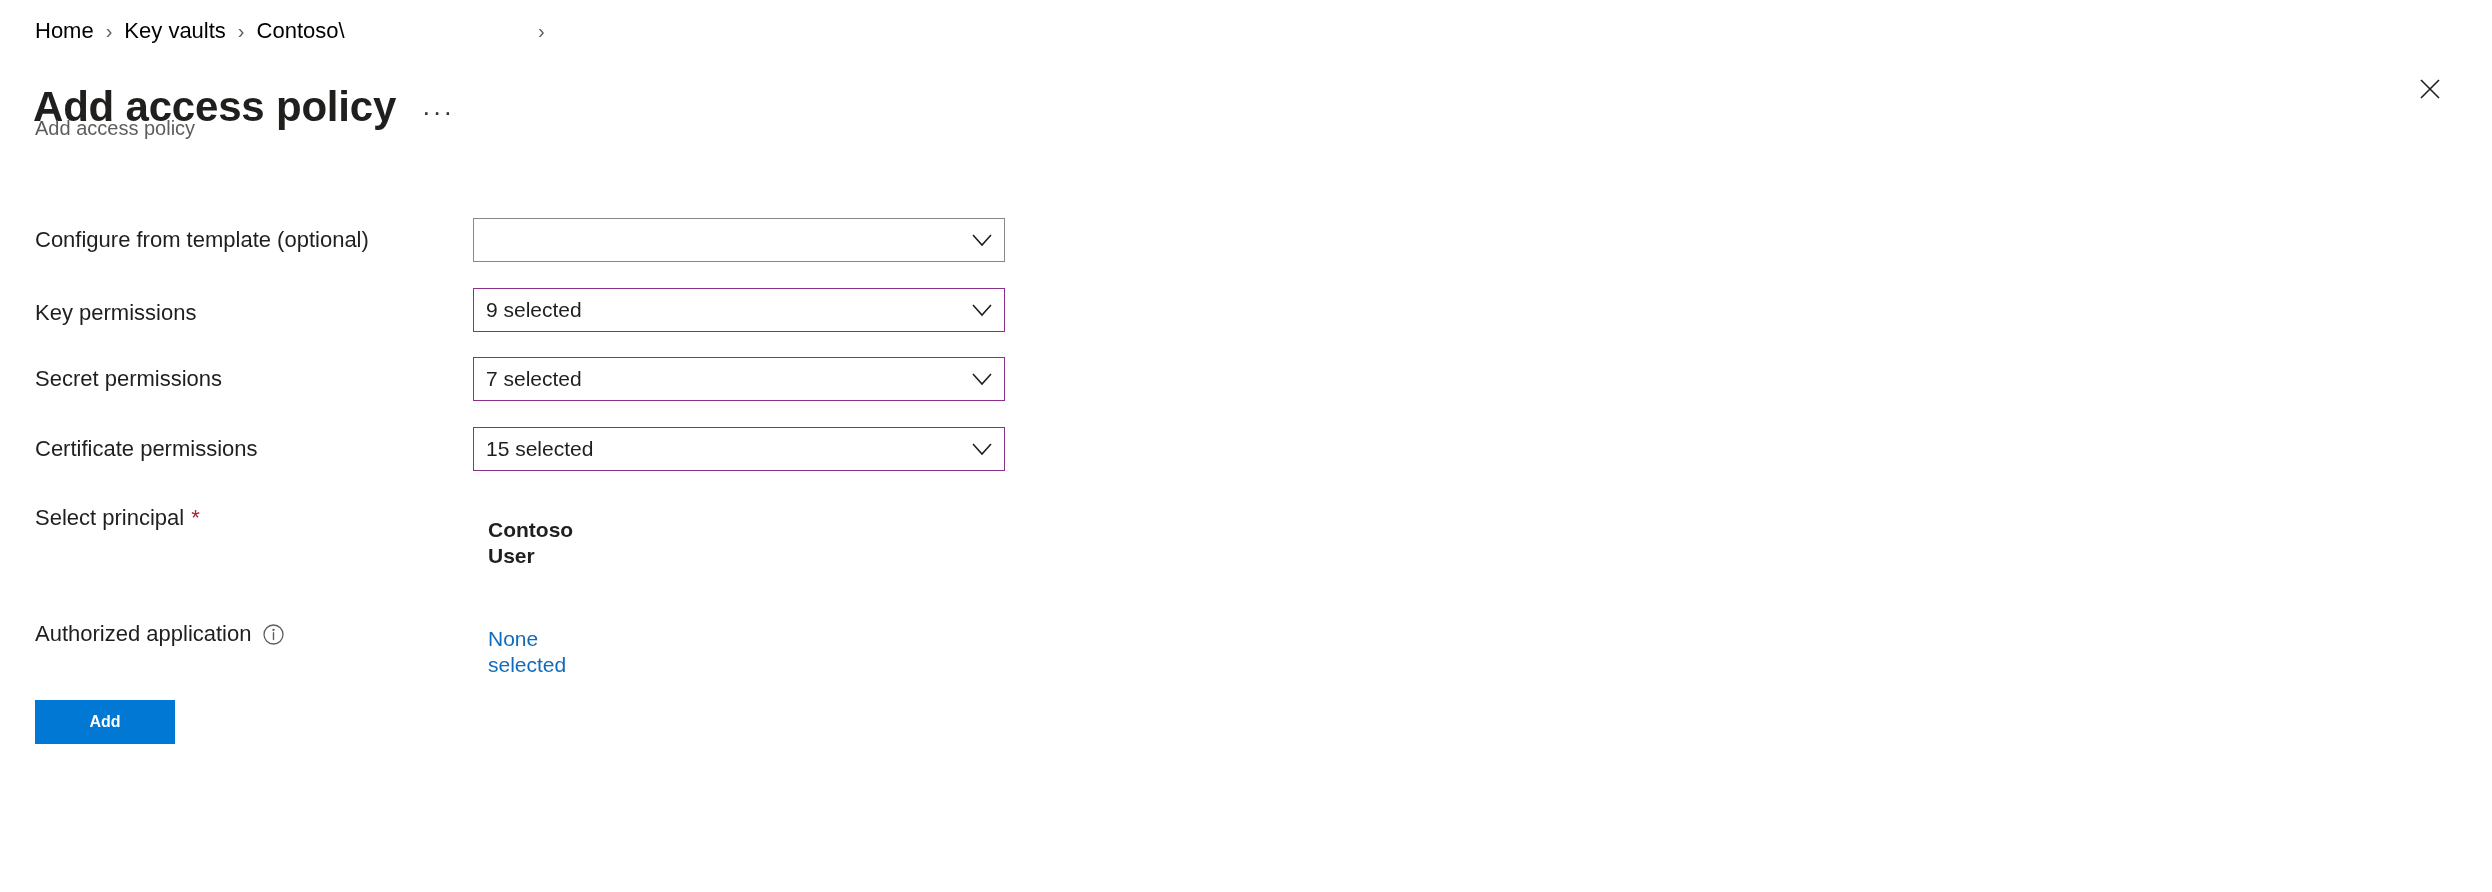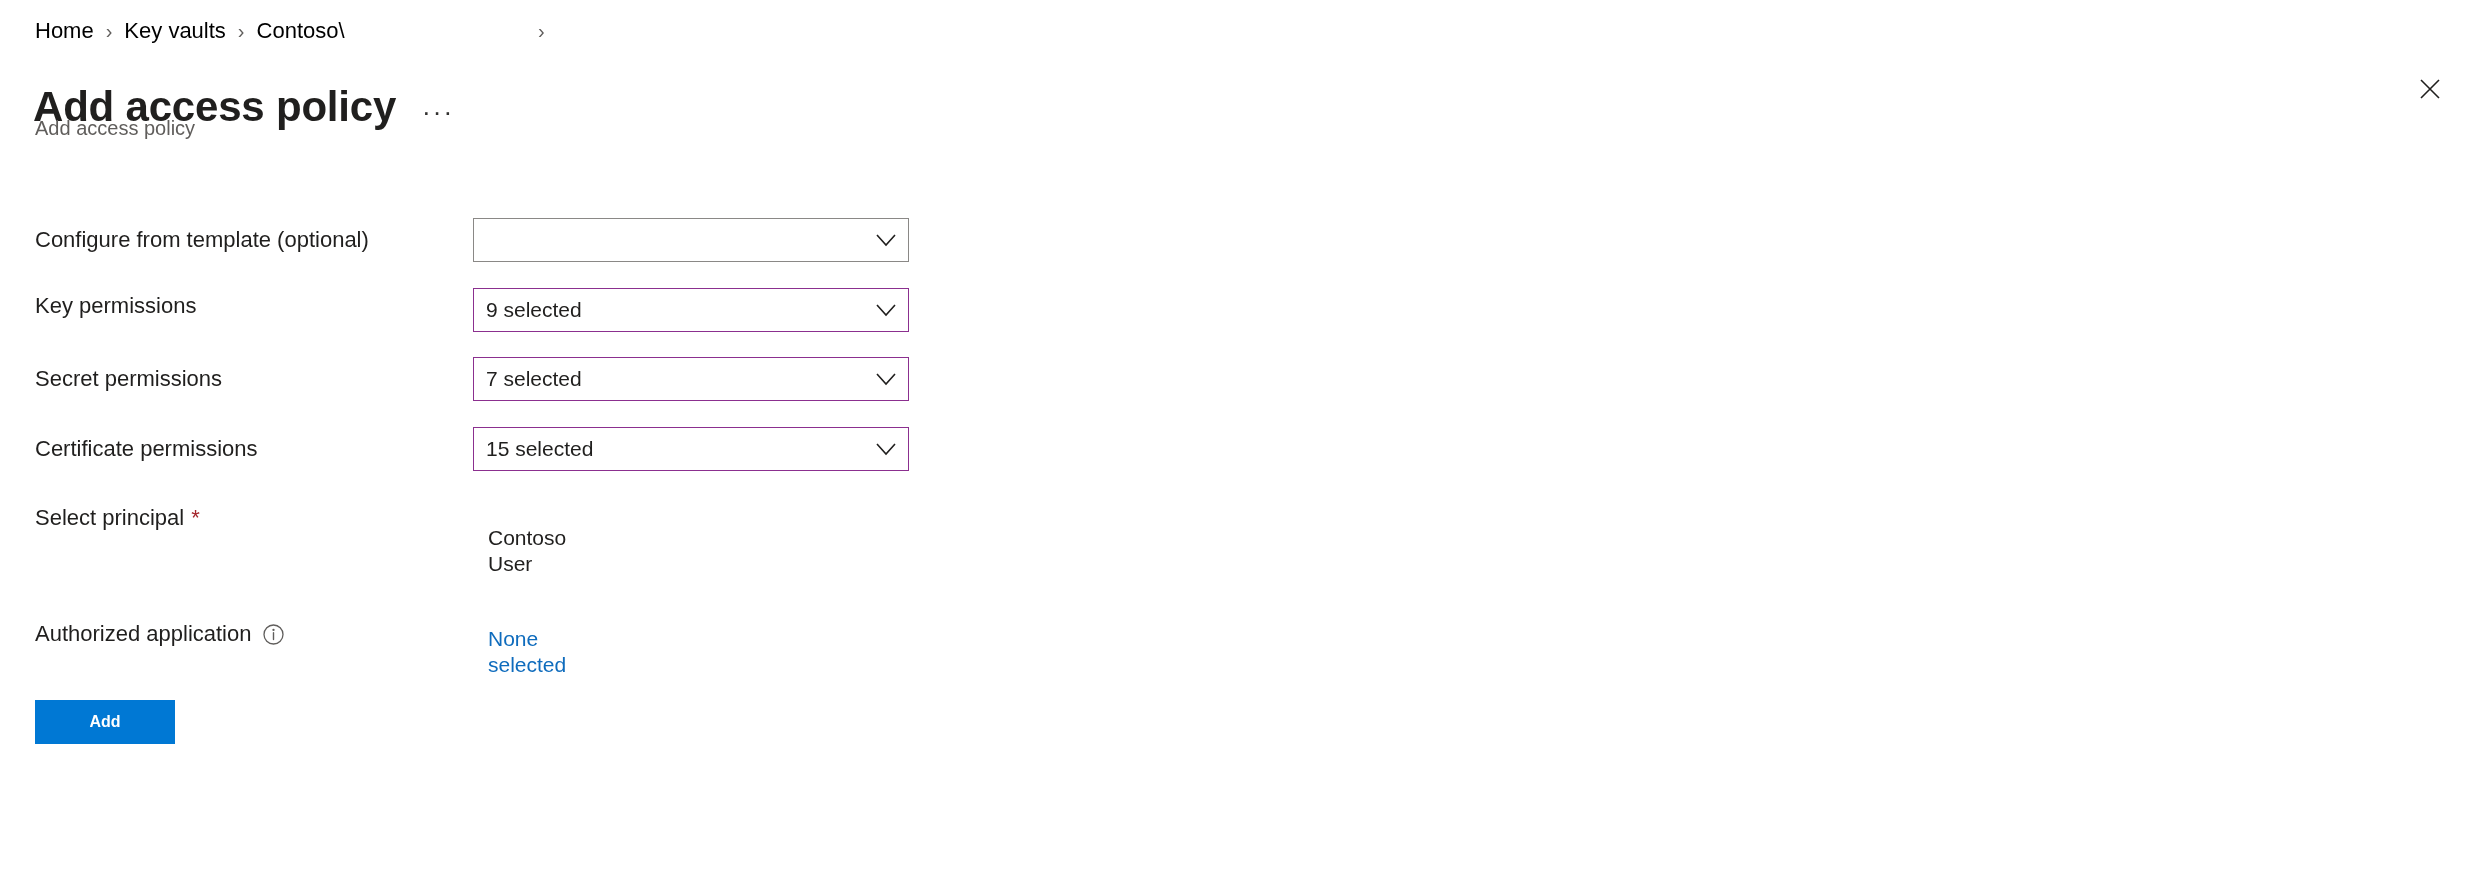--- a/index.html
+++ b/index.html
@@ -135,21 +135,21 @@
   .info-icon {
     margin-left: 11px;
     display: inline-flex;
     align-items: center;
     cursor: pointer;
   }
 
   .dropdown {
     position: absolute;
     left: 473px;
-    width: 436px;
+    width: 532px;
     height: 44px;
     box-sizing: border-box;
     background: #ffffff;
     border: 1px solid #8a8886;
     display: flex;
     align-items: center;
     padding: 0 0 0 12px;
     cursor: pointer;
   }
   .dropdown.selected {
@@ -248,21 +248,21 @@
       <span class="dropdown-value"></span>
       <span class="dropdown-chevron">
         <svg width="20" height="13" viewBox="0 0 20 13" aria-hidden="true">
           <path d="M1 1 L10 11 L19 1" stroke="#201f1e" stroke-width="1.6" fill="none"></path>
         </svg>
       </span>
     </div>
   </div>
 
   <div class="form-row" id="row-key" style="position:absolute;">
-    <span class="form-label" style="top:5px;">
+    <span class="form-label" style="top:12px;">
       <span>Key permissions</span>
     </span>
     <div class="dropdown selected" style="top:0px;">
       <span class="dropdown-value">9 selected</span>
       <span class="dropdown-chevron">
         <svg width="20" height="13" viewBox="0 0 20 13" aria-hidden="true">
           <path d="M1 1 L10 11 L19 1" stroke="#201f1e" stroke-width="1.6" fill="none"></path>
         </svg>
       </span>
     </div>
@@ -294,21 +294,21 @@
         </svg>
       </span>
     </div>
   </div>
 
   <div class="form-row" id="row-principal" style="position:absolute;">
     <span class="form-label" style="top:0px;">
       <span>Select principal</span>
       <span class="req-star">*</span>
     </span>
-    <span class="static-value" style="top:20px;">Contoso User</span>
+    <span class="static-value" style="top:12px;font-weight:bold;">Contoso User</span>
   </div>
 
   <div class="form-row" id="row-authapp" style="position:absolute;">
     <span class="form-label" style="top:0px;">
       <span>Authorized application</span>
       <span class="info-icon">
         <svg width="23" height="23" viewBox="0 0 23 23" aria-hidden="true">
           <circle cx="11.5" cy="11.5" r="9.5" stroke="#605e5c" stroke-width="1.3" fill="none"></circle>
           <circle cx="11.5" cy="6.9" r="1.15" fill="#605e5c"></circle>
           <path d="M11.5 9.8 V16.6" stroke="#605e5c" stroke-width="1.4" fill="none" stroke-linecap="round"></path>

